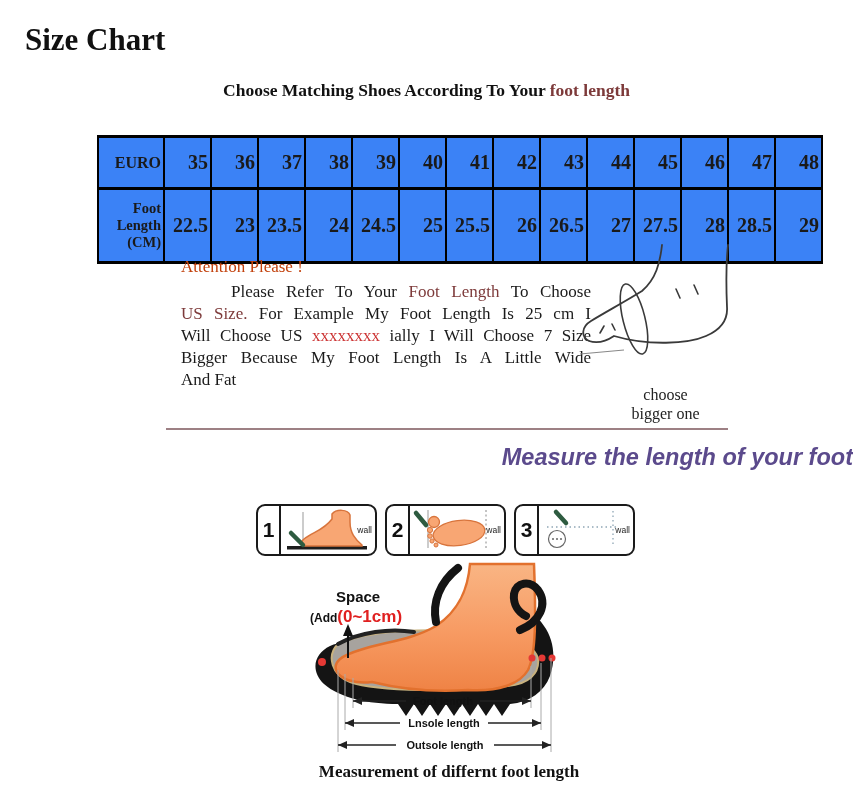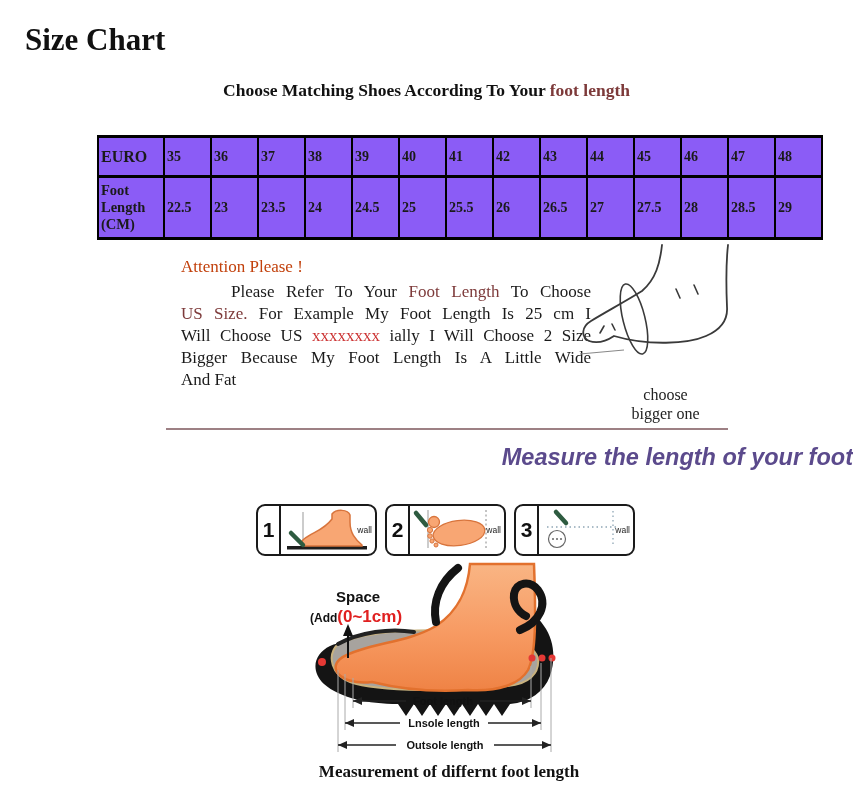--- a/index.html
+++ b/index.html
@@ -12,22 +12,22 @@
   .subtitle{position:absolute;top:80px;left:0;width:853px;box-sizing:border-box;
             text-align:center;font-size:17.5px;font-weight:bold;color:#111;}
   .maroon{color:#7D3A3A;}
   .redtxt{color:#CC3333;}
 
   
   .size-table{position:absolute;top:135px;left:97px;border-collapse:collapse;table-layout:fixed;}
   .size-table th,.size-table td{
       border-left:2px solid #000;border-right:2px solid #000;
       border-top:3px solid #000;border-bottom:3px solid #000;
-      text-align:left;vertical-align:middle;background:#8b5cf6;padding:0 2px;}
-  .size-table td{width:41px;font-size:14px;font-weight:bold;}
+      text-align:right;vertical-align:middle;background:#3b82f6;padding:6px 2px;}
+  .size-table td{width:41px;font-size:20px;font-weight:bold;}
   .size-table th{width:60px;font-weight:bold;}
   .r1 th{font-size:16px;}
   .r1 td,.r1 th{height:37px;}
   .r2 td,.r2 th{height:59px;}
   .r2 th{font-size:14.5px;line-height:1.15;}
 
   
   .att-head{position:absolute;top:257px;left:181px;font-size:17px;color:#c2410c;}
   .att-par{position:absolute;top:281px;left:181px;width:410px;font-size:17px;color:#1a1a1a;}
   .jl{text-align:justify;height:22px;overflow:hidden;line-height:22px;}
@@ -111,21 +111,21 @@
       <td>28.5</td>
       <td>29</td>
     </tr>
   </tbody>
     </table>
 
   <div class="att-head">Attention Please !</div>
   <div class="att-par">
     <div class="jl"><span class="ind"></span><span>Please Refer To Your </span><span class="maroon">Foot Length</span><span> To Choose</span></div>
     <div class="jl"><span class="maroon">US Size.</span><span> For Example My Foot Length Is 25 cm I</span></div>
-    <div class="jl"><span>Will Choose US </span><span class="redtxt">xxxxxxxx</span><span> ially I Will Choose 2 Size</span></div>
+    <div class="jl"><span>Will Choose US </span><span class="redtxt">xxxxxxxx</span><span> ially I Will Choose 7 Size</span></div>
     <div class="jl"><span>Bigger Because My Foot Length Is A Little Wide</span></div>
     <div class="pl"><span>And Fat</span></div>
   </div>
 
   <svg class="foot-sketch" width="170" height="135" viewBox="0 0 170 135">
     <line x1="2" y1="111" x2="46" y2="107" stroke="#888" stroke-width="1.2"></line>
     <path d="M84,2 C82,20 78,36 64,48 C48,58 26,70 13,78 C3,84 3,94 11,98 C20,101 30,97 36,93 C70,103 110,101 128,93 C142,87 150,78 149,64 C148,40 148,20 150,2" fill="none" stroke="#3a3a3a" stroke-width="1.8" stroke-linecap="round"></path>
     <path d="M22,90 l4,-7 M34,81 l3,6 M98,46 l4,9 M116,42 l4,9" stroke="#3a3a3a" stroke-width="1.6" fill="none" stroke-linecap="round"></path>
     <ellipse cx="56" cy="76" rx="11" ry="36" transform="rotate(-14 56 76)" fill="none" stroke="#3a3a3a" stroke-width="1.6"></ellipse>
   </svg>

